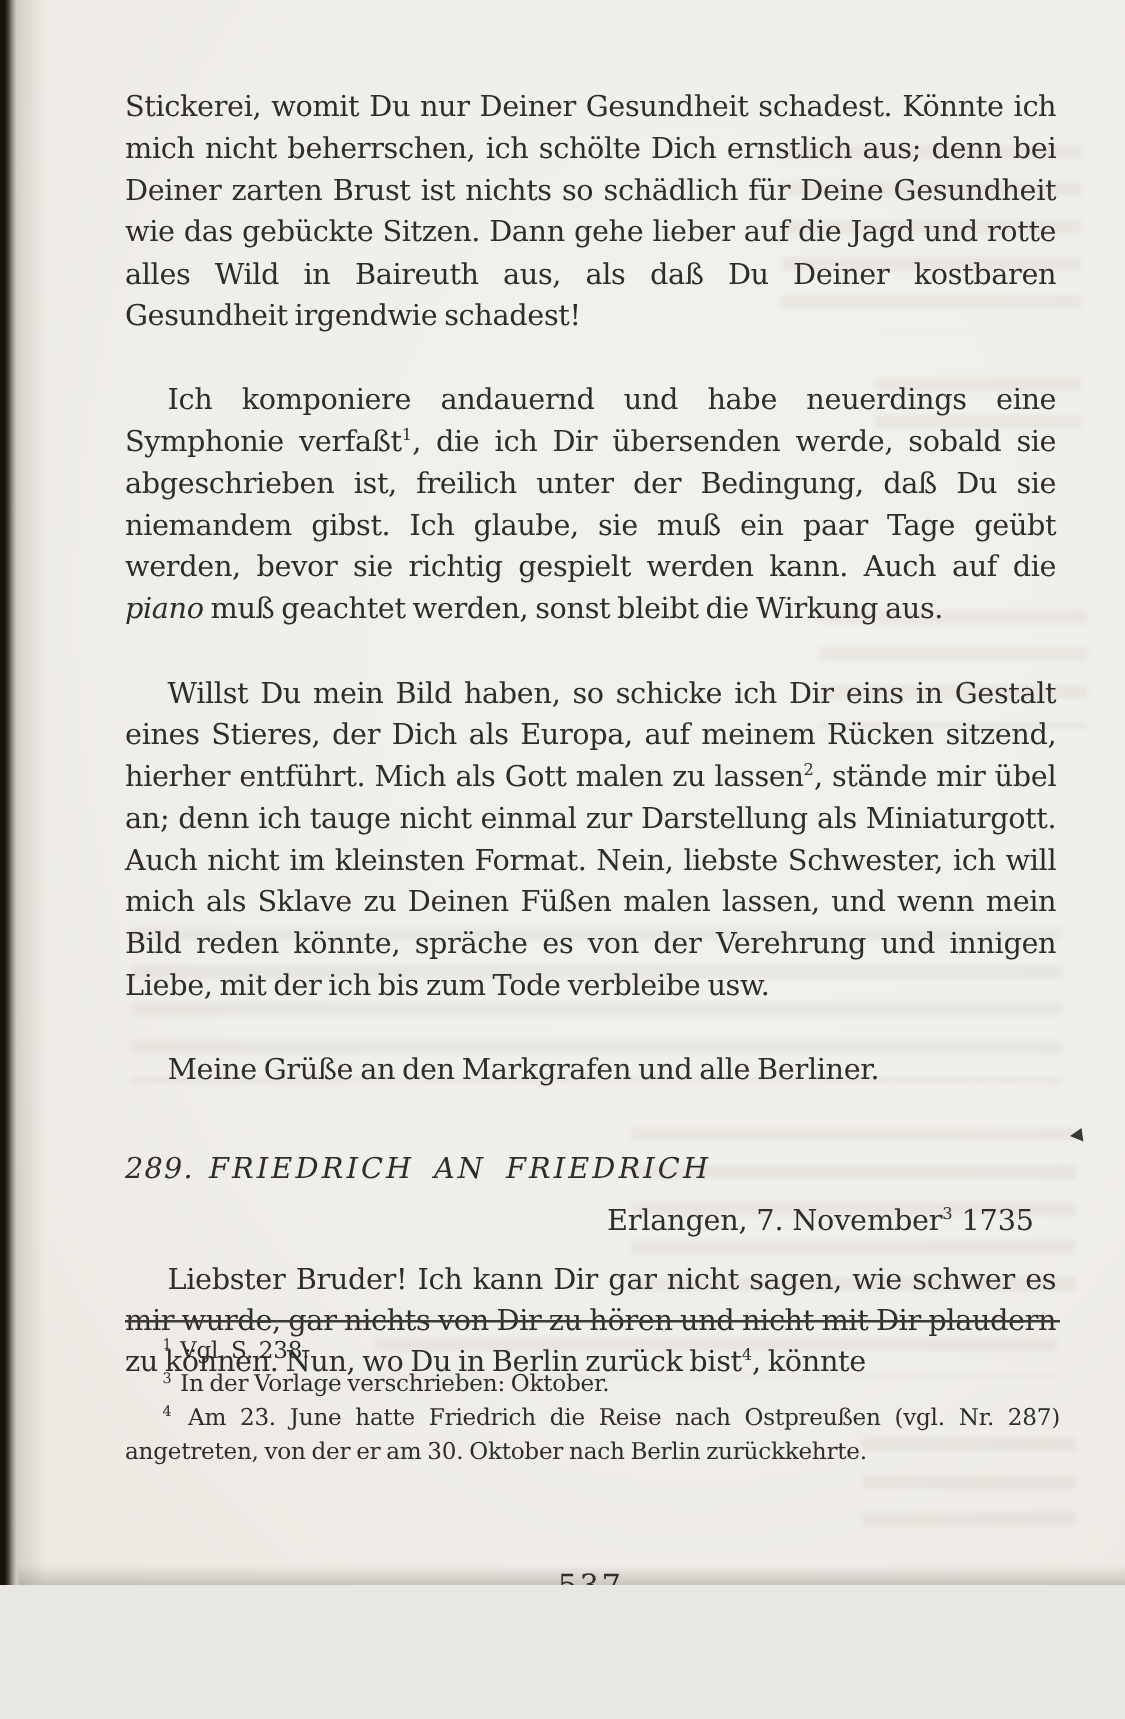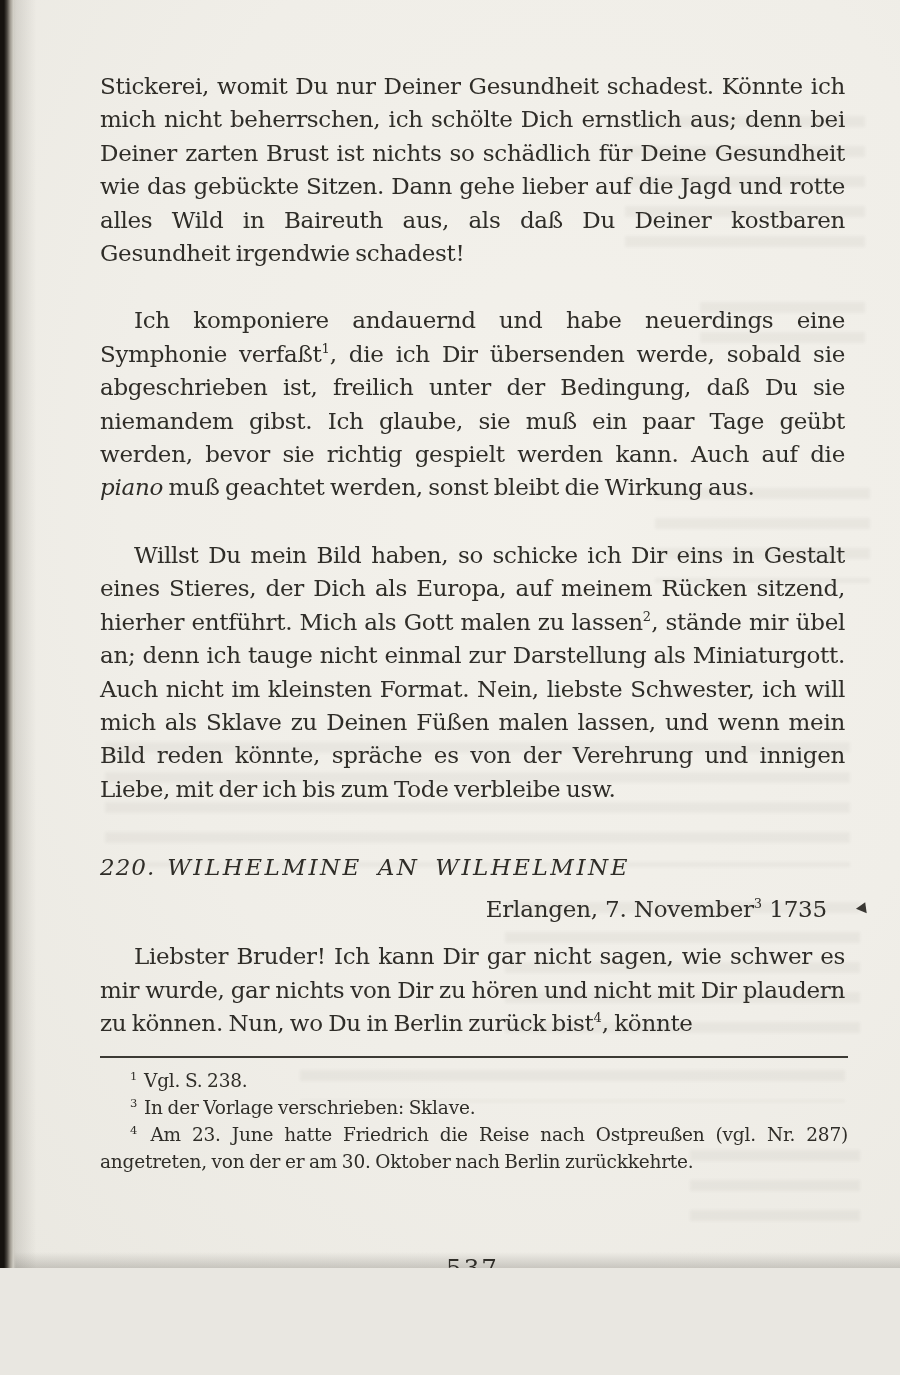--- a/index.html
+++ b/index.html
@@ -88,39 +88,40 @@
 
   <div class="edge-left"></div>
   <div class="edge-crease"></div>
   <div class="edge-bottom"></div>
 
   <main class="text-col">
     <section>
       <p class="body-p"><span>Stickerei, womit Du nur Deiner Gesundheit schadest. Könnte ich mich nicht beherrschen, ich schölte Dich ernstlich aus; denn bei Deiner zarten Brust ist nichts so schädlich für Deine Gesundheit wie das gebückte Sitzen. Dann gehe lieber auf die Jagd und rotte alles Wild in Baireuth aus, als daß Du Deiner kostbaren Gesundheit irgendwie schadest!</span></p>
       <p class="body-p indent"><span>Ich komponiere andauernd und habe neuerdings eine Symphonie verfaßt</span><sup>1</sup><span>, die ich Dir übersenden werde, sobald sie abgeschrieben ist, freilich unter der Bedingung, daß Du sie niemandem gibst. Ich glaube, sie muß ein paar Tage geübt werden, bevor sie richtig gespielt werden kann. Auch auf die </span><span class="it">piano</span><span> muß geachtet werden, sonst bleibt die Wirkung aus.</span></p>
       <p class="body-p indent"><span>Willst Du mein Bild haben, so schicke ich Dir eins in Gestalt eines Stieres, der Dich als Europa, auf meinem Rücken sitzend, hierher entführt. Mich als Gott malen zu lassen</span><sup>2</sup><span>, stände mir übel an; denn ich tauge nicht einmal zur Darstellung als Miniaturgott. Auch nicht im kleinsten Format. Nein, liebste Schwester, ich will mich als Sklave zu Deinen Füßen malen lassen, und wenn mein Bild reden könnte, spräche es von der Verehrung und innigen Liebe, mit der ich bis zum Tode verbleibe usw.</span></p>
+      <p class="body-p indent"><span>Meine Grüße an den Markgrafen und alle Berliner.</span></p>
     </section>
 
     <h2 class="letter-heading">
-      <span class="letter-number">220.</span><span>WILHELMINE AN WILHELMINE</span>
+      <span class="letter-number">289.</span><span>FRIEDRICH AN FRIEDRICH</span>
     </h2>
 
     <p class="dateline"><span>Erlangen, 7. November</span><sup>3</sup><span> 1735</span></p>
 
     <section>
       <p class="body-p indent p-after-date"><span>Liebster Bruder! Ich kann Dir gar nicht sagen, wie schwer es mir wurde, gar nichts von Dir zu hören und nicht mit Dir plaudern zu können. Nun, wo Du in Berlin zurück bist</span><sup>4</sup><span>, könnte</span></p>
     </section>
   </main>
 
   <span class="margin-mark"></span>
 
   <section class="footnotes">
     <div class="fn-rule"></div>
     <div>
         <p class="fn"><sup>1</sup> <span>Vgl. S. 238.</span></p>
-        <p class="fn"><sup>3</sup> <span>In der Vorlage verschrieben: Sklave.</span></p>
+        <p class="fn"><sup>3</sup> <span>In der Vorlage verschrieben: Oktober.</span></p>
         <p class="fn"><sup>4</sup> <span>Am 23. June hatte Friedrich die Reise nach Ostpreußen (vgl. Nr. 287) angetreten, von der er am 30. Oktober nach Berlin zurückkehrte.</span></p>
       </div>
   </section>
 
   <div class="pageno">537</div>
 
 </div>
 
 </body></html>

